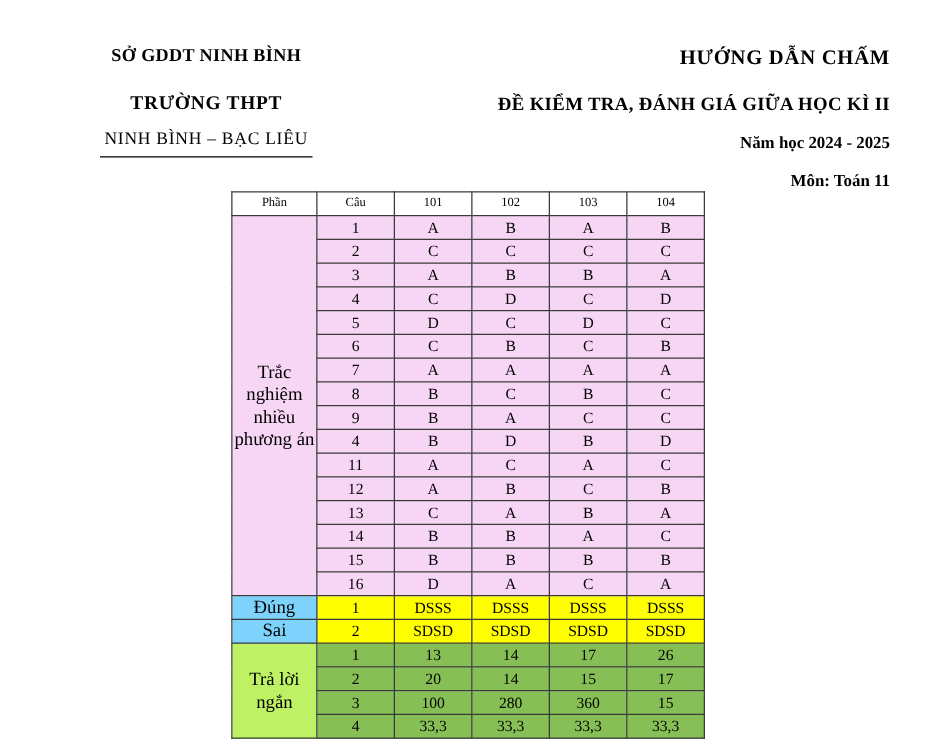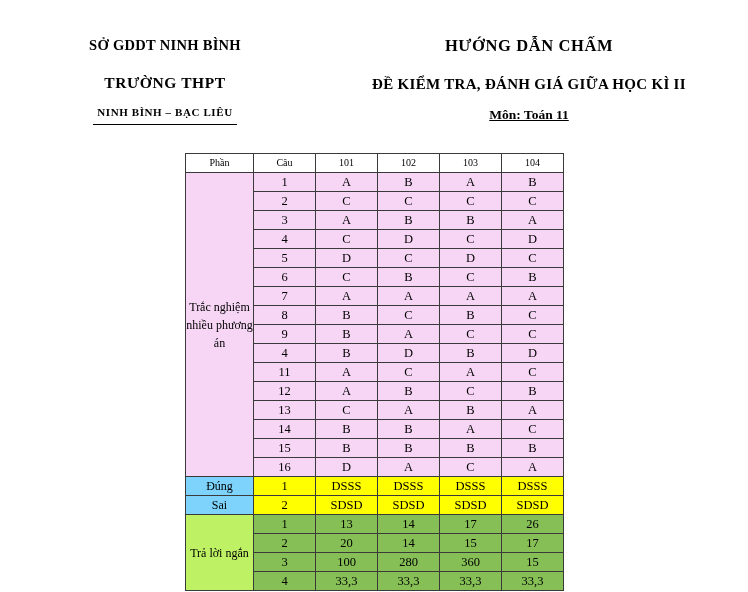--- a/index.html
+++ b/index.html
@@ -35,32 +35,32 @@
   .header-left .l2 {
     font-size: 15.5px;
     font-weight: bold;
     letter-spacing: 0.6px;
     margin-top: 15px;
   }
   .header-left .l3-wrap {
     margin-top: 4px;
   }
   .header-left .l3 {
-    font-size: 11px;
-    font-weight: bold;
+    font-size: 14px;
+    font-weight: normal;
     letter-spacing: 0.6px;
     border-bottom: 1.6px solid #000;
     display: inline-block;
     padding: 0 4px 2px 4px;
   }
   .header-right {
     flex: 1;
-    text-align: center;
+    text-align: right;
     line-height: 1.5;
-    padding-right: 20px;
+    padding-right: 36px;
   }
   .header-right .h1 {
     font-size: 16.5px;
     font-weight: bold;
     letter-spacing: 0.6px;
   }
   .header-right .h2 {
     font-size: 15px;
     font-weight: bold;
     letter-spacing: 0.3px;
@@ -68,21 +68,20 @@
   }
   .header-right .h3 {
     font-size: 13.5px;
     font-weight: bold;
     margin-top: 9px;
   }
   .header-right .h4 {
     font-size: 13.5px;
     font-weight: bold;
     margin-top: 10px;
-    text-decoration: underline;
   }
 
   
   .table-wrap {
     position: absolute;
     left: 185px;
     top: 153px;
   }
   table.key {
     border-collapse: collapse;
@@ -102,21 +101,21 @@
   .col-cau   { width: 62px; }
   .col-code  { width: 62px; }
 
   thead td { background: #ffffff; height: 20px; line-height: 20px; font-size: 10px; }
 
   .sec-mcq td { background: #f7d6f5; }
   .sec-tf  td { background: #ffff00; }
   .sec-sa  td { background: #85bf55; }
 
   td.section-label {
-    font-size: 12px;
+    font-size: 15px;
     line-height: 1.35;
     padding: 2px 3px;
   }
   td.section-label.mcq { background: #f7d6f5; }
   td.section-label.tf  { background: #7dd3fc; }
   td.section-label.sa  { background: #bef264; }
 </style>
 </head>
 <body>
 
@@ -124,20 +123,21 @@
   <div class="header-left">
     <div class="l1">SỞ GDDT NINH BÌNH</div>
     <div class="l2">TRƯỜNG THPT</div>
     <div class="l3-wrap">
       <span class="l3">NINH BÌNH – BẠC LIÊU</span>
     </div>
   </div>
   <div class="header-right">
     <div class="h1">HƯỚNG DẪN CHẤM</div>
     <div class="h2">ĐỀ KIỂM TRA, ĐÁNH GIÁ GIỮA HỌC KÌ II</div>
+    <div class="h3">Năm học 2024 - 2025</div>
     <div class="h4">Môn: Toán 11</div>
   </div>
 </div>
 
 <div class="table-wrap">
   <table class="key">
     <colgroup>
       <col class="col-phan">
         <col class="col-cau">
       <col class="col-code">

